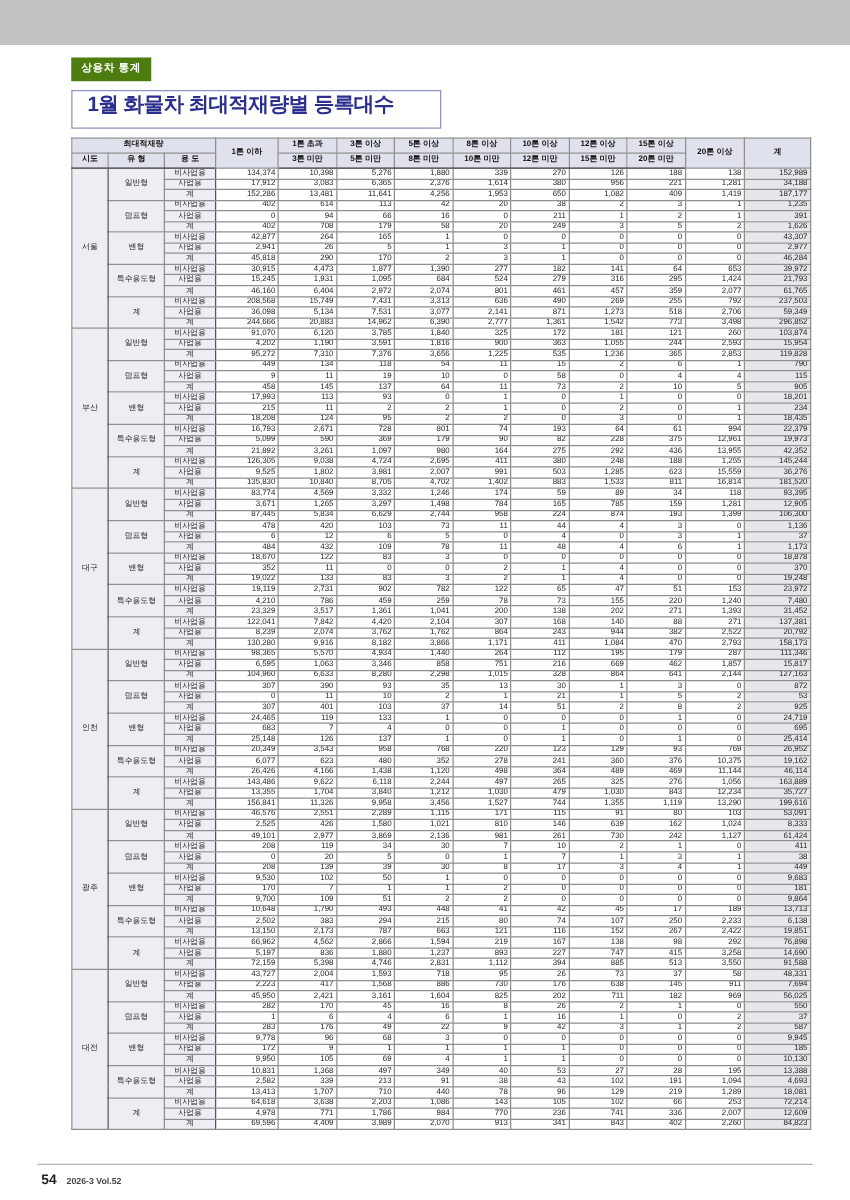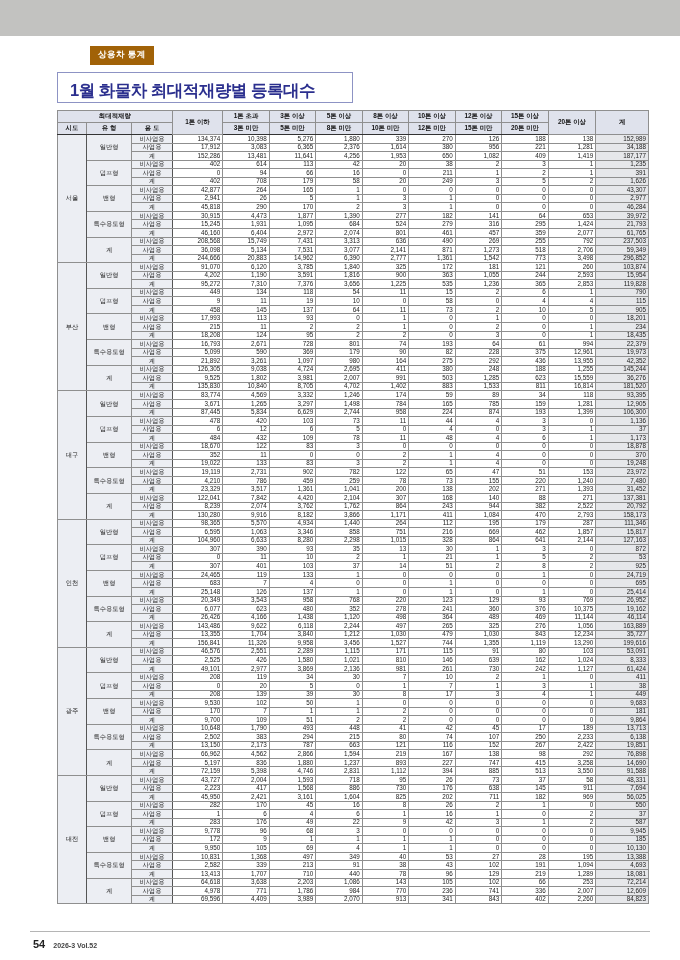--- a/index.html
+++ b/index.html
@@ -3,26 +3,26 @@
 <meta charset="utf-8">
 <style>
   * { margin:0; padding:0; box-sizing:border-box; }
   html,body { width:680px; }
   body {
     width:680px; height:960px; position:relative; background:#ffffff;
     font-family:"Liberation Sans","DejaVu Sans",sans-serif; overflow:hidden;
   }
   .top-band { position:absolute; left:0; top:0; width:680px; height:36px; background:#c2c2c0; }
   .badge {
-    position:absolute; left:57px; top:46px; background:#a16207; color:#fff;
-    font-size:8.5px; font-weight:bold; padding:3px 8px 4px; letter-spacing:0.5px;margin-left:33px;
+    position:absolute; left:57px; top:46px; background:#4d7c0f; color:#fff;
+    font-size:8.5px; font-weight:bold; padding:3px 8px 4px; letter-spacing:0.5px;
   }
   .title-box {
     position:absolute; left:57px; top:72px; width:296px; height:31px;
-    border:1.5px solid #8d93c4; display:flex; align-items:flex-end; padding-left:12px;
+    border:1.5px solid #8d93c4; display:flex; align-items:flex-start; padding-left:12px;
   }
   .title-box .title { color:#2b2f8e; font-size:16.5px; font-weight:bold; letter-spacing:-0.5px; }
 
   .tbl-wrap { position:absolute; left:57px; top:110px; width:592px; }
   table { border-collapse:collapse; table-layout:fixed; width:592px; }
   col.c-sido{width:28px;} col.c-type{width:44px;} col.c-usage{width:39px;}
   col.c-t1{width:49px;} col.c-mid{width:45px;} col.c-t20{width:46px;} col.c-sum{width:51px;}
   th, td {
     border:0.6px solid #8f8f8f; font-size:6.3px; color:#222;
     overflow:hidden; white-space:nowrap;

